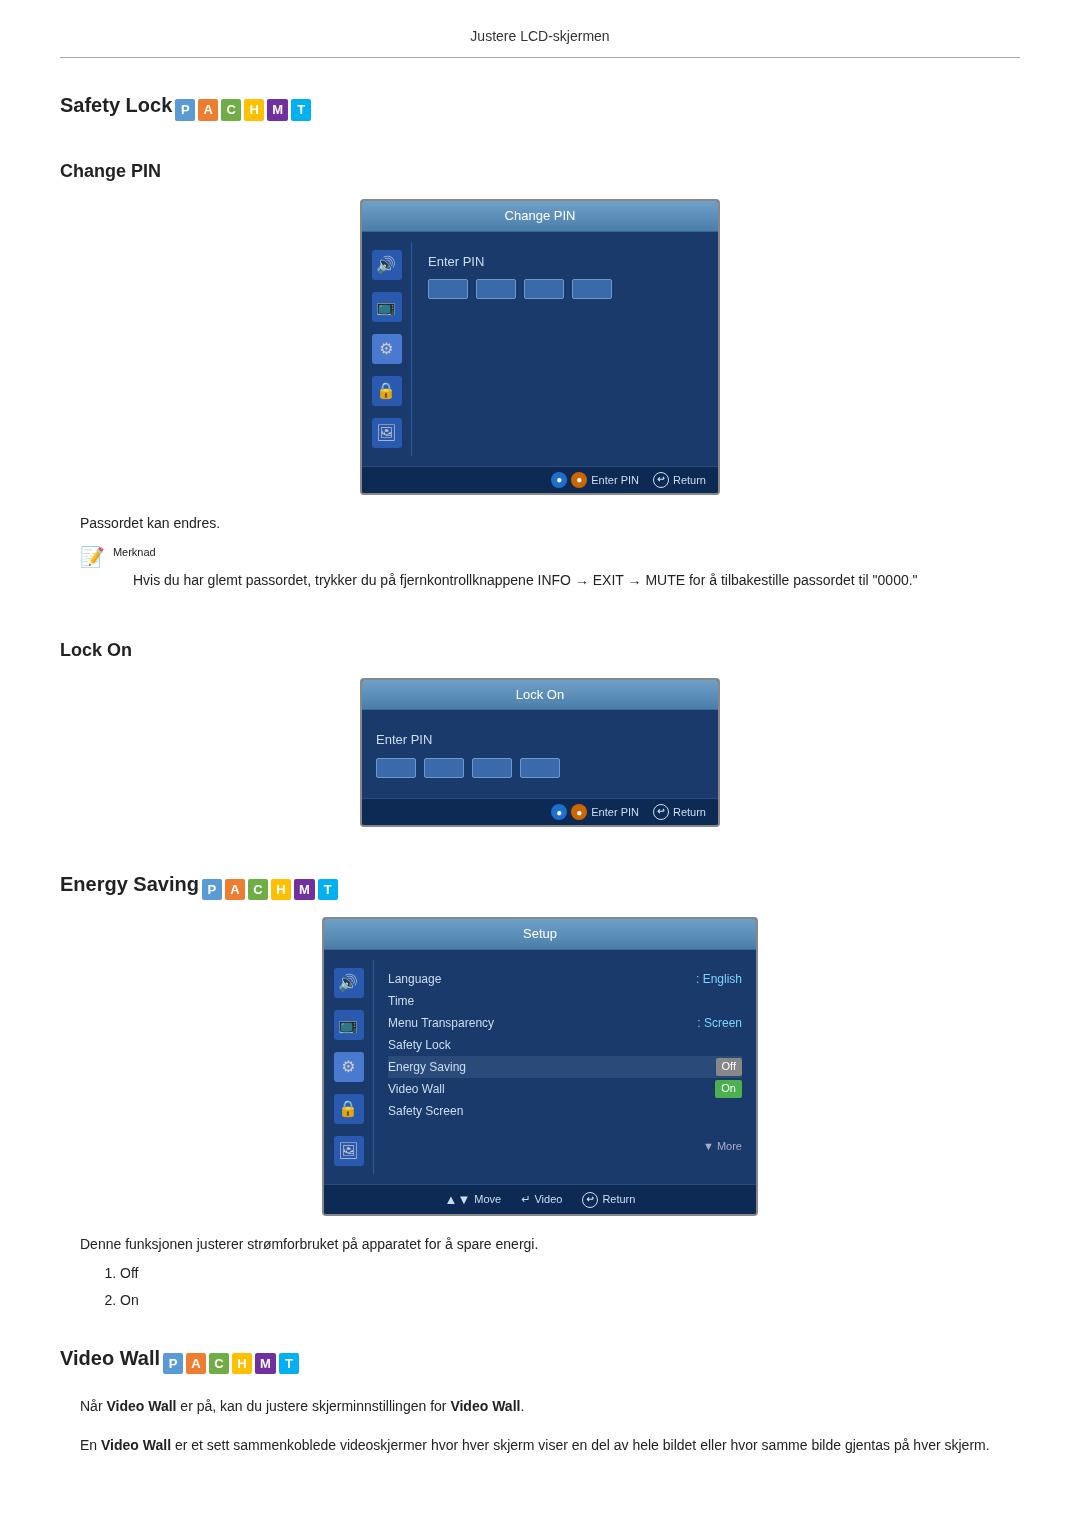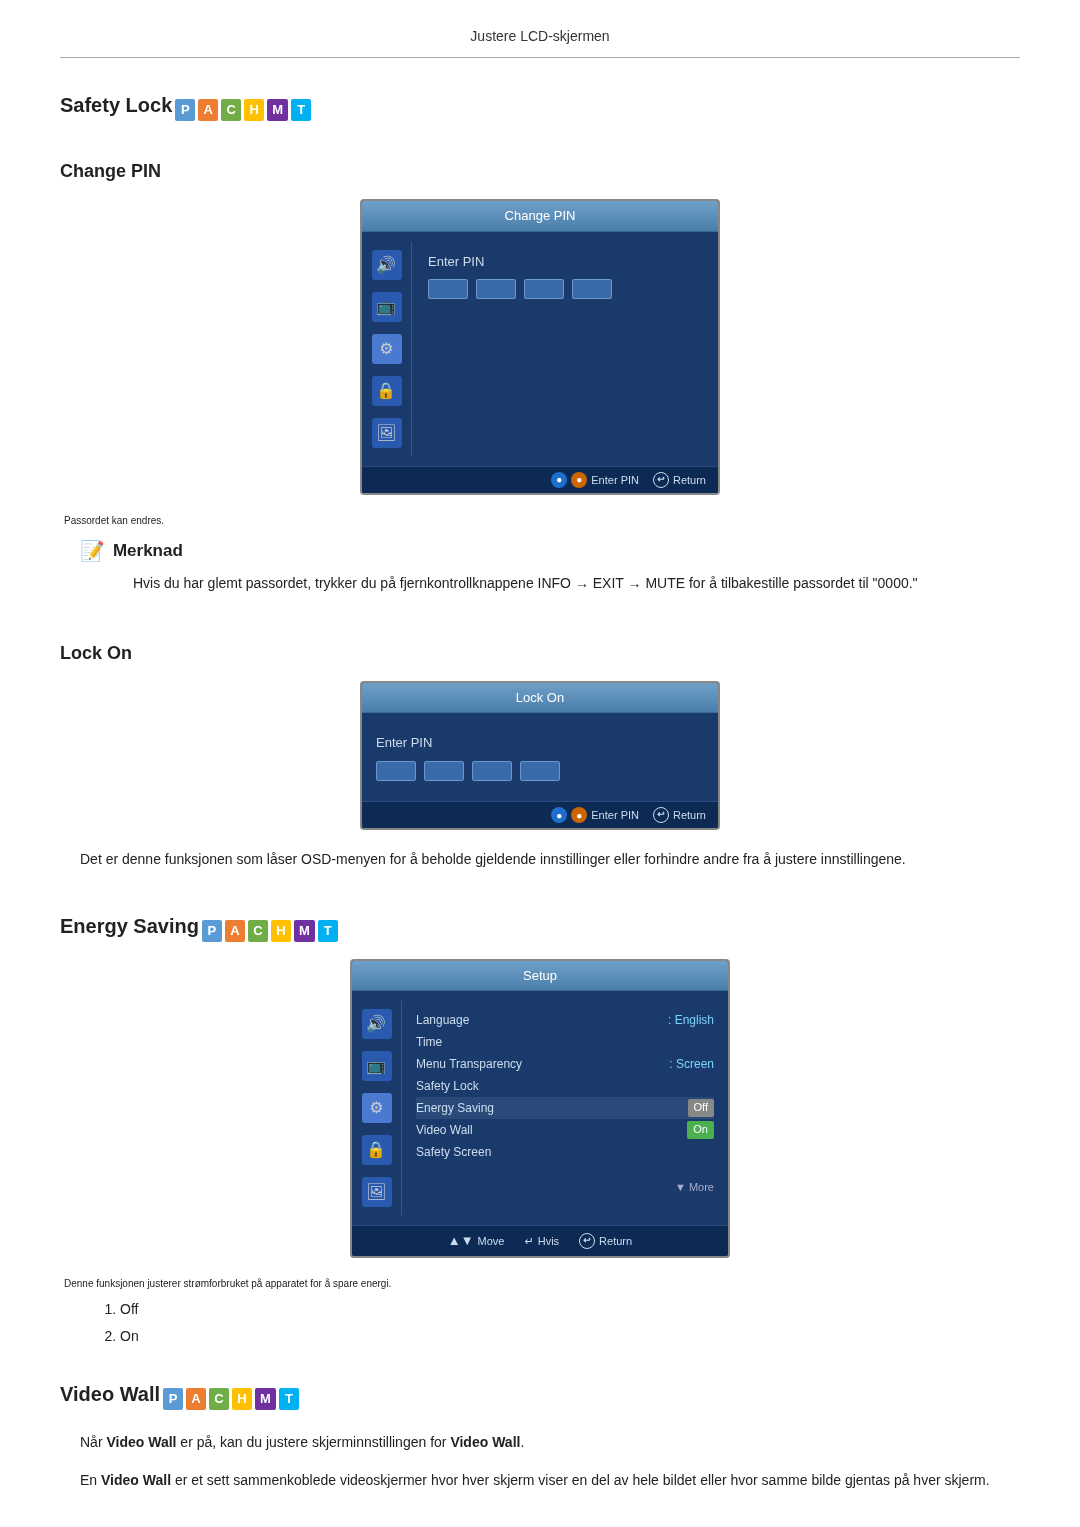--- a/index.html
+++ b/index.html
@@ -169,41 +169,41 @@
       font-size: 10px;
       font-weight: bold;
       color: #fff;
     }
 
     .circle-blue { background: #1e6fcc; }
     .circle-orange { background: #cc6600; }
     .circle-return { background: transparent; border: 1px solid #cde; color: #cde; font-size: 9px; }
 
     .info-text {
-      font-size: 10px;
+      font-size: 14px;
       margin-bottom: 8px;
-      margin-left: 4px;
+      margin-left: 20px;
     }
 
     .merknad-box {
       display: flex;
       align-items: flex-start;
       gap: 8px;
       margin: 10px 20px 10px 20px;
     }
 
     .merknad-icon {
       font-size: 20px;
       color: #555;
       margin-top: -2px;
     }
 
     .merknad-label {
-      font-weight: bold;
-      font-size: 17px;
+      font-weight: normal;
+      font-size: 11px;
     }
 
     .info-block {
       font-size: 14px;
       margin: 8px 20px 16px 20px;
       line-height: 1.6;
     }
 
     .section-gap {
       margin-top: 24px;
@@ -367,34 +367,33 @@
           <span class="footer-circle circle-orange">●</span>
           <span>Enter PIN</span>
         </div>
         <div class="footer-btn">
           <span class="footer-circle circle-return">↩</span>
           <span>Return</span>
         </div>
       </div>
     </div>
 
-    <div class="info-block">Det er denne funksjonen som låser OSD-menyen for å beholde gjeldende innstillinger eller forhindre andre fra å justere innstillingene.</div>
 
     <div class="section-spacer"></div>
     <div class="badge-row">
       <span class="section-title">Energy Saving</span>
       <span class="badge badge-P">P</span>
       <span class="badge badge-A">A</span>
       <span class="badge badge-C">C</span>
       <span class="badge badge-H">H</span>
       <span class="badge badge-M">M</span>
       <span class="badge badge-T">T</span>
     </div>
 
-    <div class="screen-mockup" style="width:380px;">
+    <div class="screen-mockup" style="width:436px;">
       <div class="screen-titlebar">Setup</div>
       <div class="screen-body">
         <div class="screen-sidebar">
           <div class="sidebar-icon">🔊</div>
           <div class="sidebar-icon">📺</div>
           <div class="sidebar-icon active">⚙</div>
           <div class="sidebar-icon">🔒</div>
           <div class="sidebar-icon">🖼</div>
         </div>
         <div class="setup-content">
@@ -429,21 +428,21 @@
           <div class="setup-more">▼ More</div>
         </div>
       </div>
       <div class="setup-footer">
         <div class="footer-btn">
           <span style="color:#cde; font-size:13px;">▲▼</span>
           <span>Move</span>
         </div>
         <div class="footer-btn">
           <span style="color:#cde; font-size:11px;">↵</span>
-          <span>Hvis</span>
+          <span>Video</span>
         </div>
         <div class="footer-btn">
           <span class="footer-circle circle-return">↩</span>
           <span>Return</span>
         </div>
       </div>
     </div>
 
     <div class="info-text">Denne funksjonen justerer strømforbruket på apparatet for å spare energi.</div>
 

